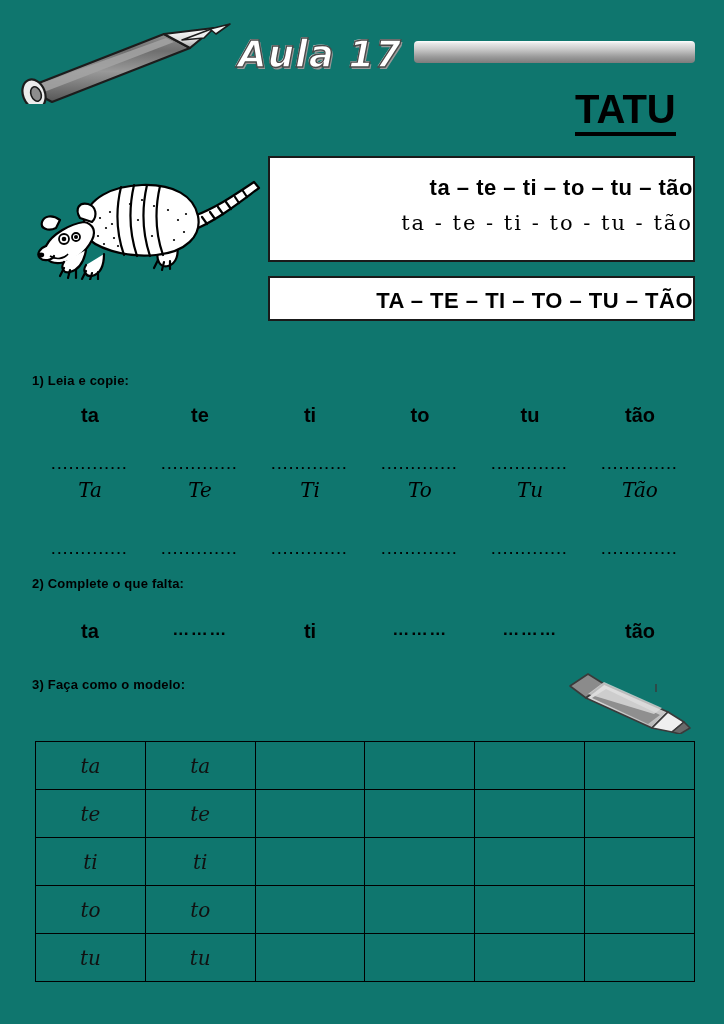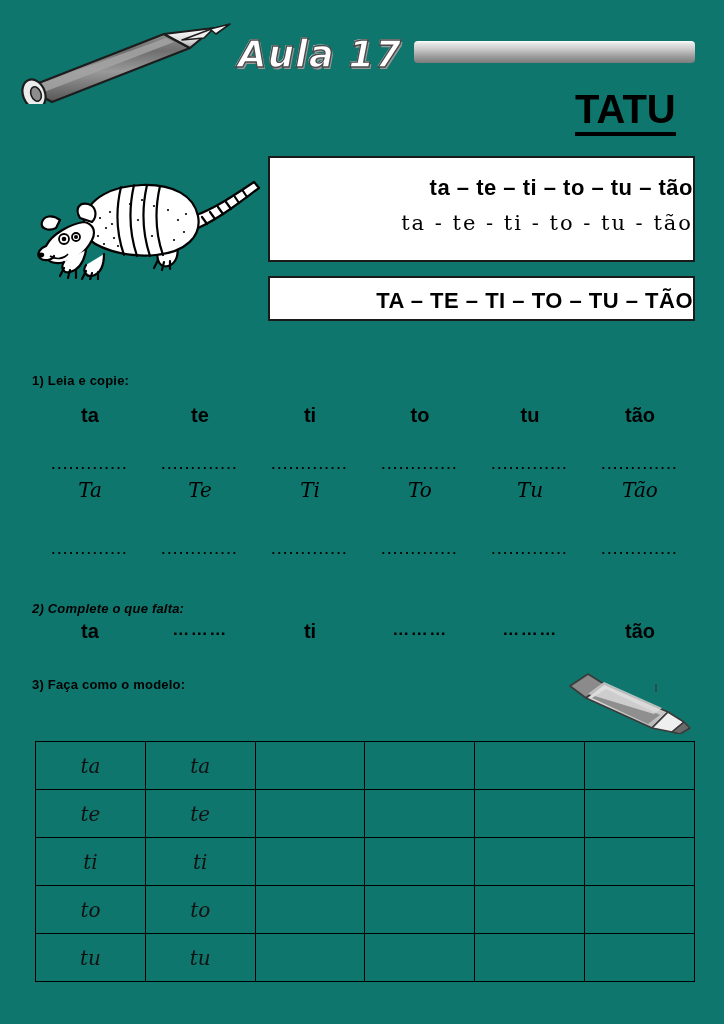--- a/index.html
+++ b/index.html
@@ -136,21 +136,21 @@
   
   .ex-label {
     position: absolute;
     font-size: 13px;
     font-weight: bold;
     letter-spacing: 0.2px;
     white-space: nowrap;
     font-family: "Liberation Sans", sans-serif;
   }
   #ex1-label { left: 32px; top: 366px; margin-top: 7px; }
-  #ex2-label { left: 32px; top: 601px; font-style: italic; }
+  #ex2-label { left: 32px; top: 576px; }
   #ex3-label { left: 32px; top: 677px; }
 
   .row-grid {
     position: absolute;
     left: 35px;
     width: 660px;
     display: flex;
   }
   .row-grid > div {
     flex: 1 1 0;

